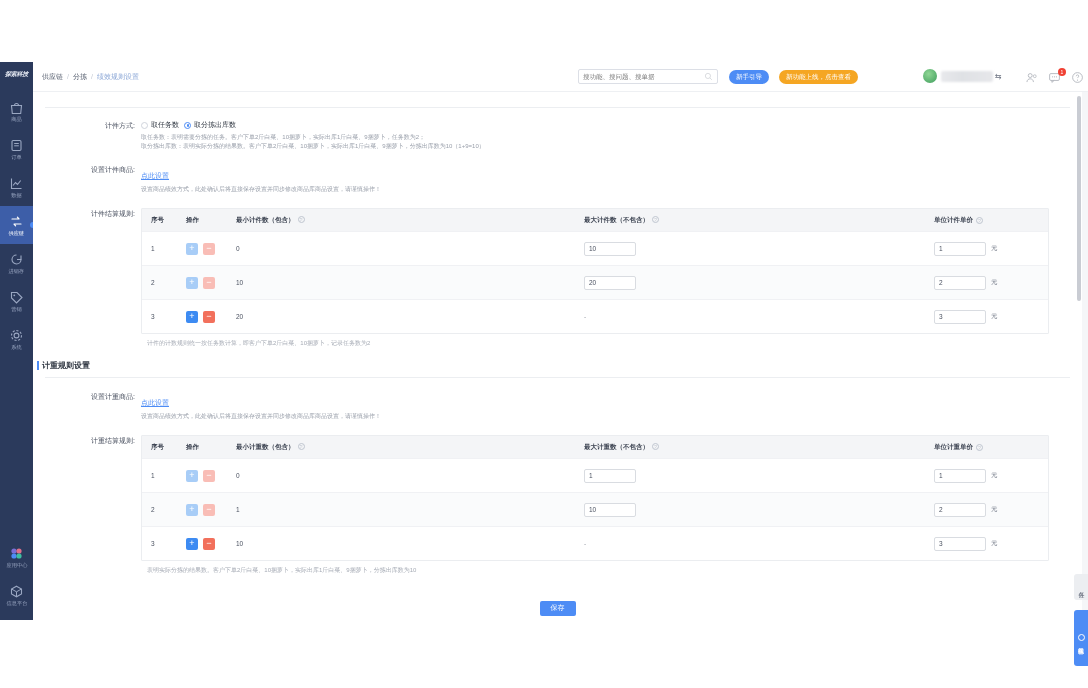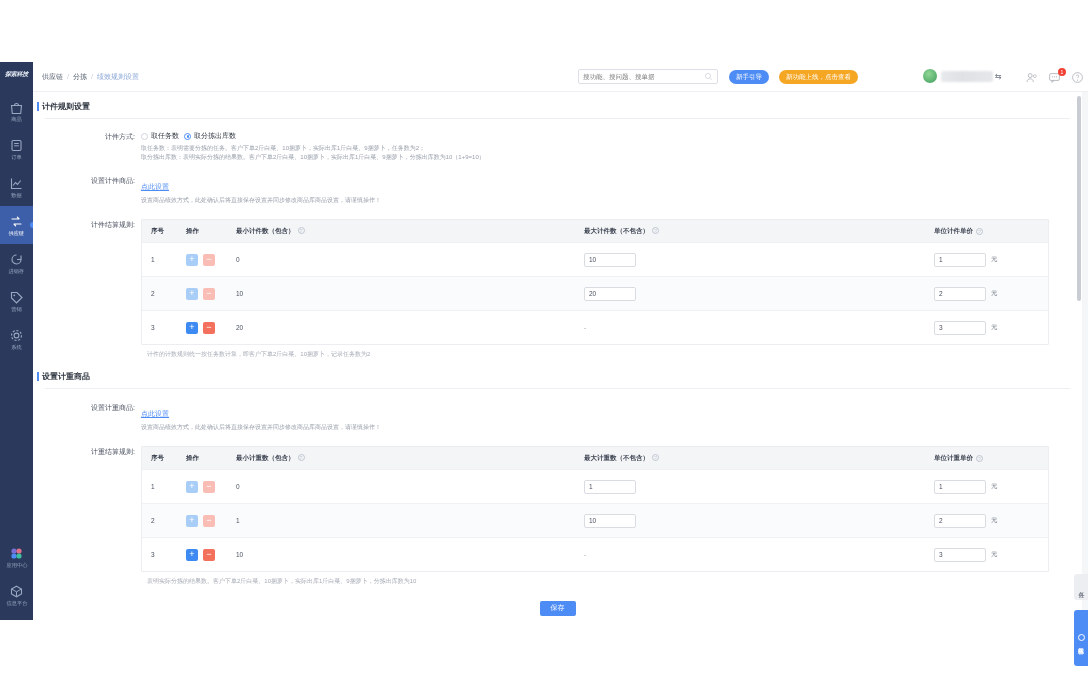--- a/index.html
+++ b/index.html
@@ -346,21 +346,20 @@
             <circle cx="10" cy="14" r=".85" fill="#6b7280"></circle>
           </svg>
       </div>
 
     </div>
 
     <div class="content">
       <div class="scrollbar"></div>
 
       <div style="padding-top:9px;">
-        <div class="section-title">计件规则设置</div>
         <div class="divider"></div>
 
         <div class="field-row">
           <div class="field-label">计件方式:</div>
           <div class="field-body">
             <div class="radio-line">
               <label class="radio">
                 <i class="dot"></i>
                 <span>取任务数</span>
               </label>
@@ -437,21 +436,21 @@
                     </div>
                   </div>
                 </div>
             </div>
             <div class="tfoot">计件的计数规则统一按任务数计算，即客户下单2斤白菜、10捆萝卜，记录任务数为2</div>
           </div>
         </div>
       </div>
 
       <div style="padding-top:12px;">
-        <div class="section-title">设置计重商品</div>
+        <div class="section-title">计重规则设置</div>
         <div class="divider"></div>
 
         <div class="field-row" style="margin-top:13px;">
           <div class="field-label">设置计重商品:</div>
           <div class="field-body">
             <span class="link">点此设置</span>
             <div class="hint">设置商品绩效方式，此处确认后将直接保存设置并同步修改商品库商品设置，请谨慎操作！</div>
           </div>
         </div>
 

